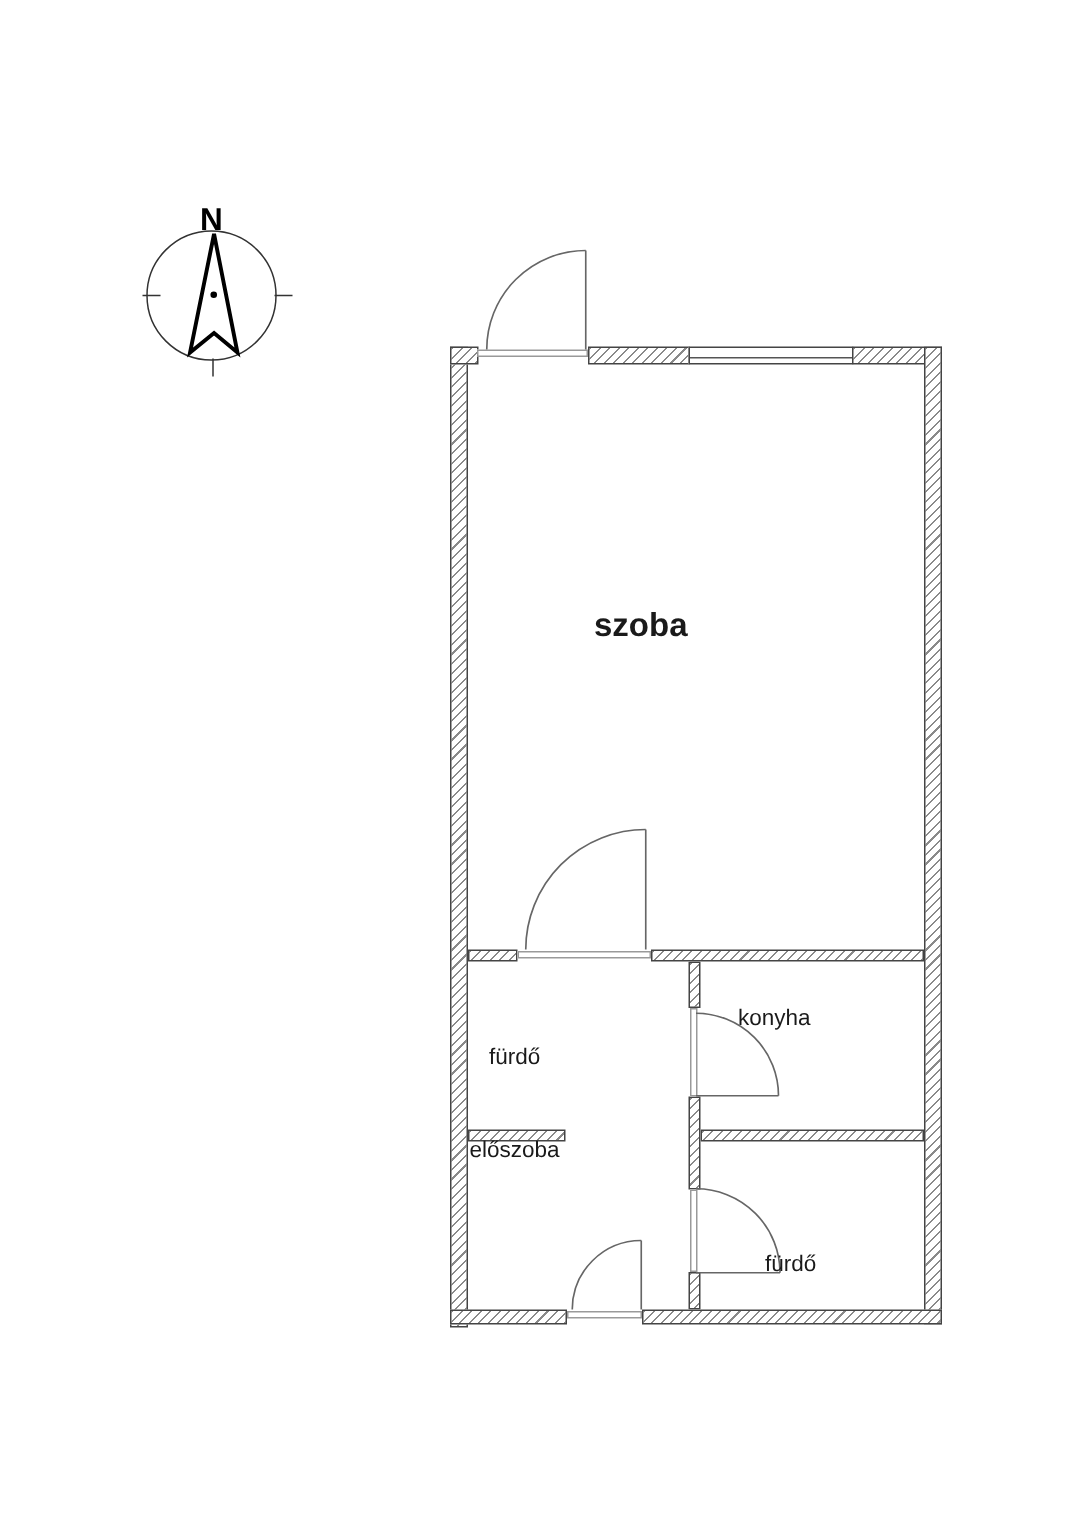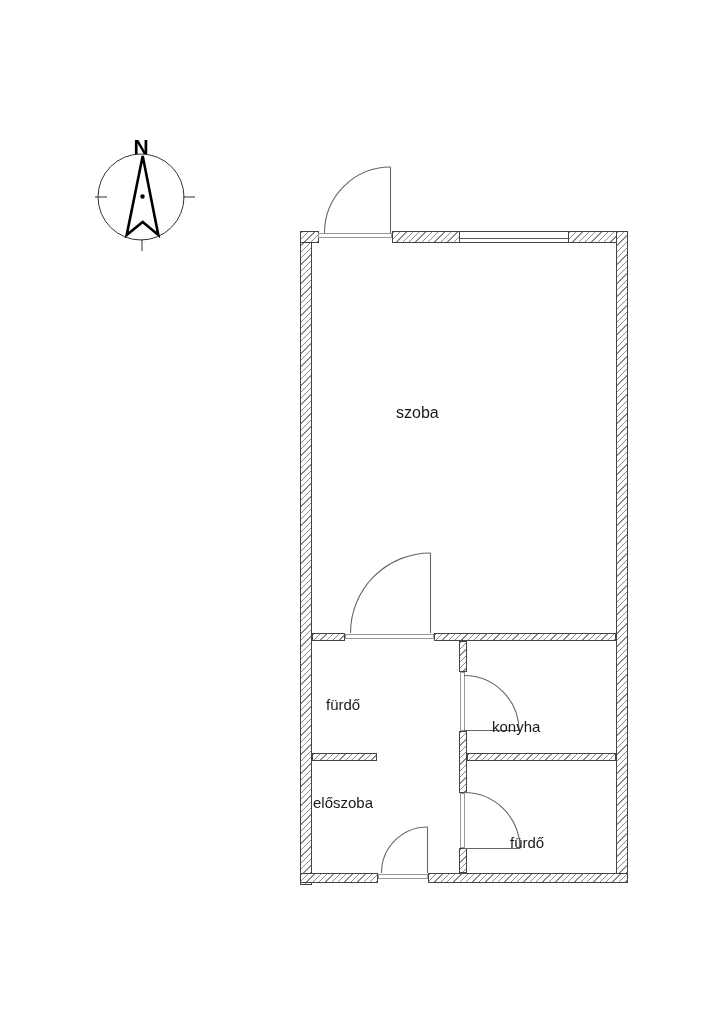--- a/index.html
+++ b/index.html
@@ -45,21 +45,21 @@
     box-sizing: border-box;
     border: 1px solid #999;
     background: #fff;
   }
   .room-label {
     position: absolute;
     color: #1a1a1a;
     font-size: 15px;
     white-space: nowrap;
   }
-  .room-label.big { font-size: 16px; }
+  .room-label.big { font-size: 22px; font-weight: bold; }
   .north-label {
     position: absolute;
     left: 129px;
     top: 135px;
     width: 24px;
     text-align: center;
     font-size: 21px;
     font-weight: bold;
     color: #000;
   }
@@ -132,17 +132,17 @@
     </g>
 
     <g stroke="#666" stroke-width="1.1" fill="none">
       <line x1="427.5" y1="827" x2="427.5" y2="873"></line>
       <path d="M 381.5 873 A 46 46 0 0 1 427.5 827"></path>
     </g>
   </svg>
 
   <div class="room-label big" style="left:396px; top:404px;">szoba</div>
   <div class="room-label" style="left:326px; top:696px;">fürdő</div>
-  <div class="room-label" style="left:492px; top:670px;margin-top:48px;">konyha</div>
-  <div class="room-label" style="left:313px; top:794px;">előszoba</div>
+  <div class="room-label" style="left:492px; top:670px;">konyha</div>
+  <div class="room-label" style="left:313px; top:758px;">előszoba</div>
   <div class="room-label" style="left:510px; top:834px;">fürdő</div>
 
 </div>
 
 </body></html>

